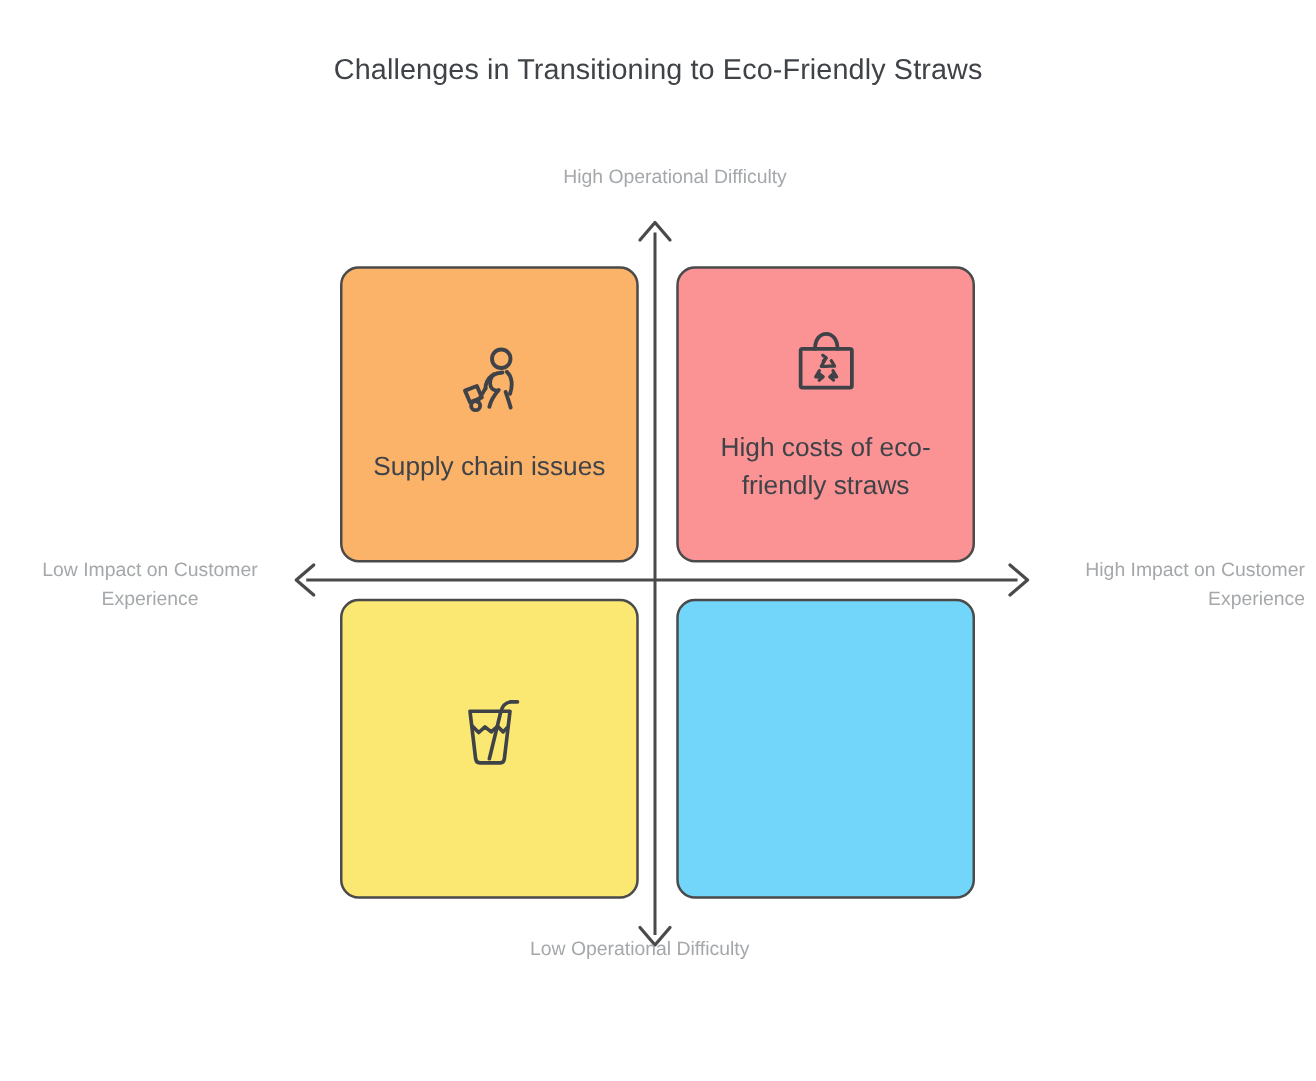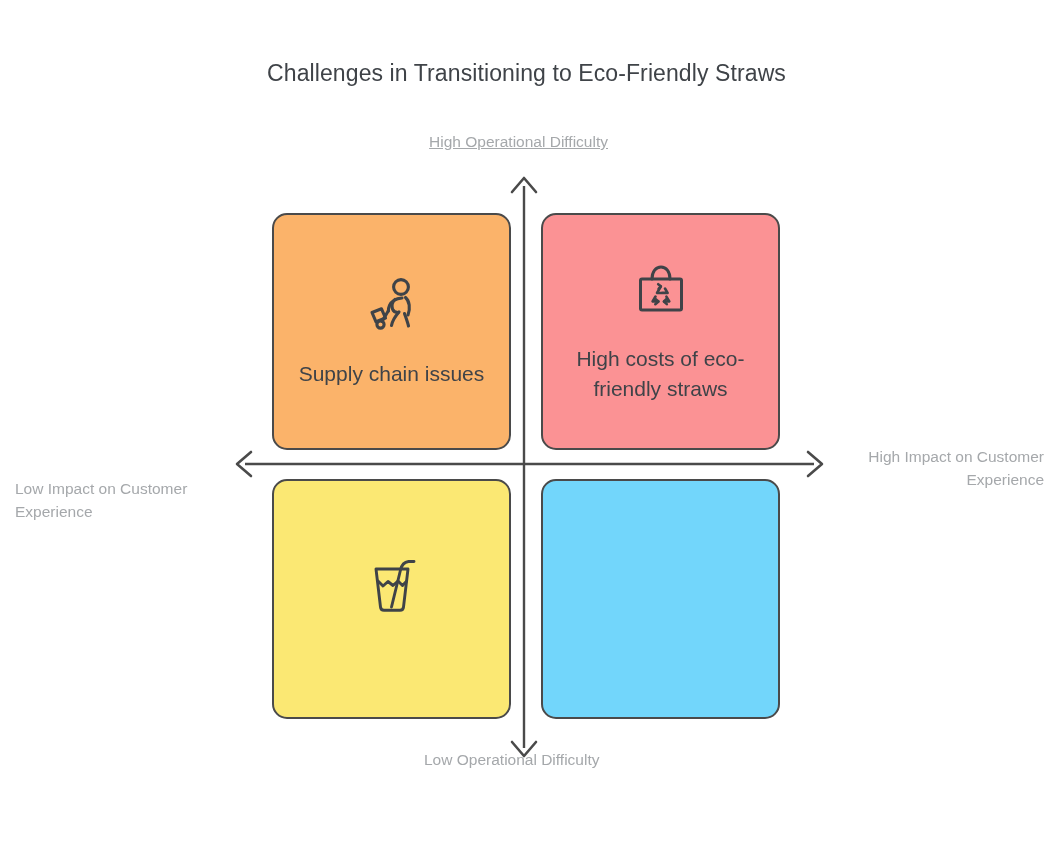--- a/index.html
+++ b/index.html
@@ -11,21 +11,21 @@
     width: 1053px;
     height: 865px;
     font-family: "Liberation Sans", sans-serif;
     position: relative;
     overflow: hidden;
   }
 
   #page-title {
     position: absolute;
     left: 0;
-    top: 60px;
+    top: 42px;
     width: 1053px;
     text-align: center;
     font-size: 23px;
     color: #3f4348;
     letter-spacing: 0.1px;
     font-weight: 400;
   }
 
   
   .axis-svg {
@@ -39,38 +39,36 @@
 
   
   .axis-label {
     position: absolute;
     color: #a5a8ab;
     font-size: 15.5px;
     line-height: 23px;
     font-weight: 400;
   }
   #axis-label-top {
-    left: 408px;
+    left: 440px;
     top: 130px;
     width: 200px;
-    text-align: right;
-    text-decoration: underline;
+    text-align: center;
   }
   #axis-label-bottom {
     left: 424px;
     top: 748px;
     width: 200px;
     text-align: left;
   }
   #axis-label-left {
     left: 15px;
     top: 445px;
     width: 210px;
-    text-align: left;
-    margin-top: 32px;
+    text-align: center;
   }
   #axis-label-right {
     left: 829px;
     top: 445px;
     width: 215px;
     text-align: right;
   }
 
   
   .card {

